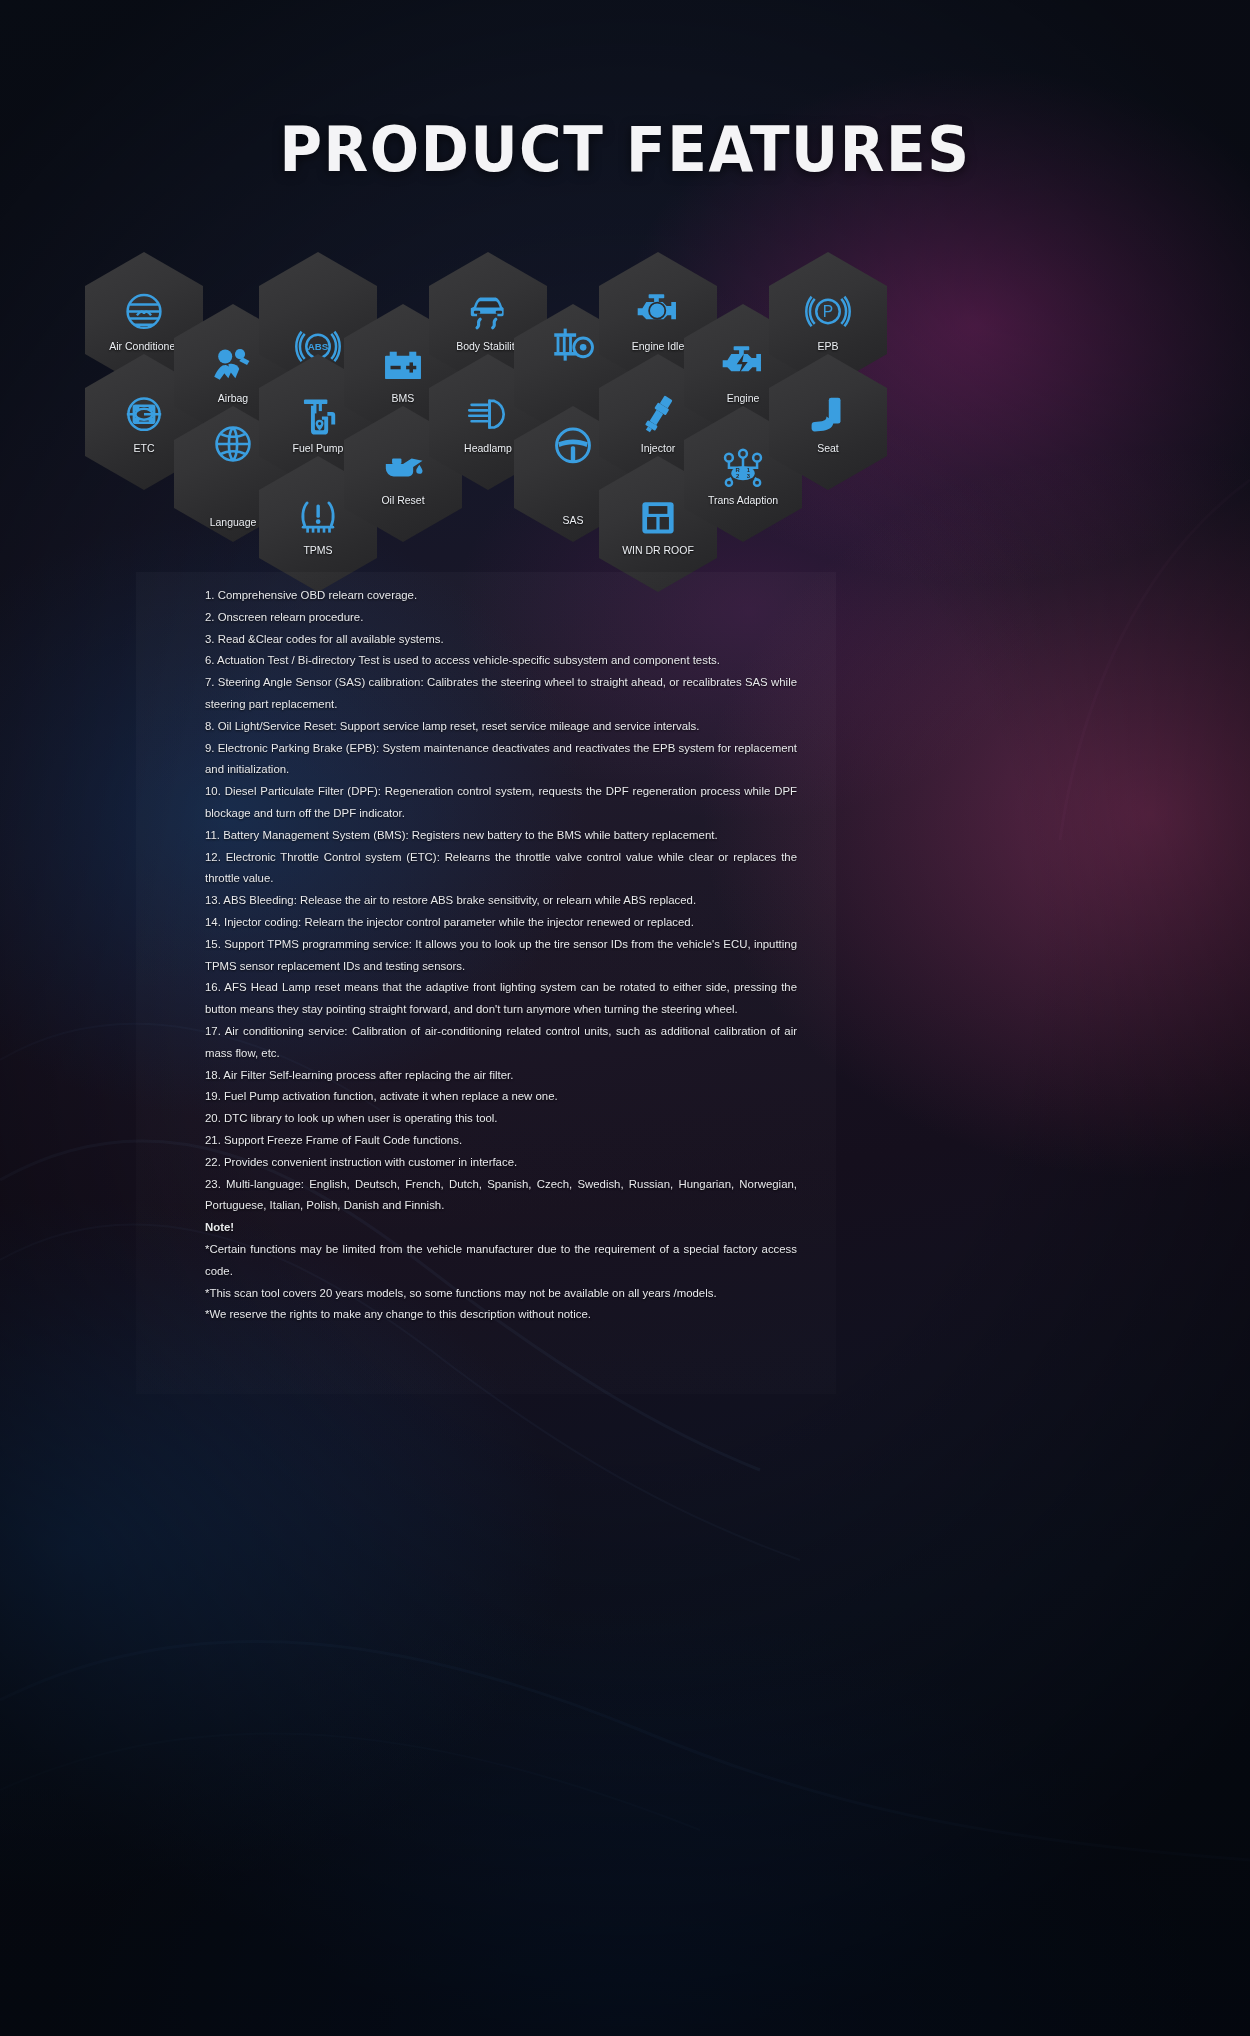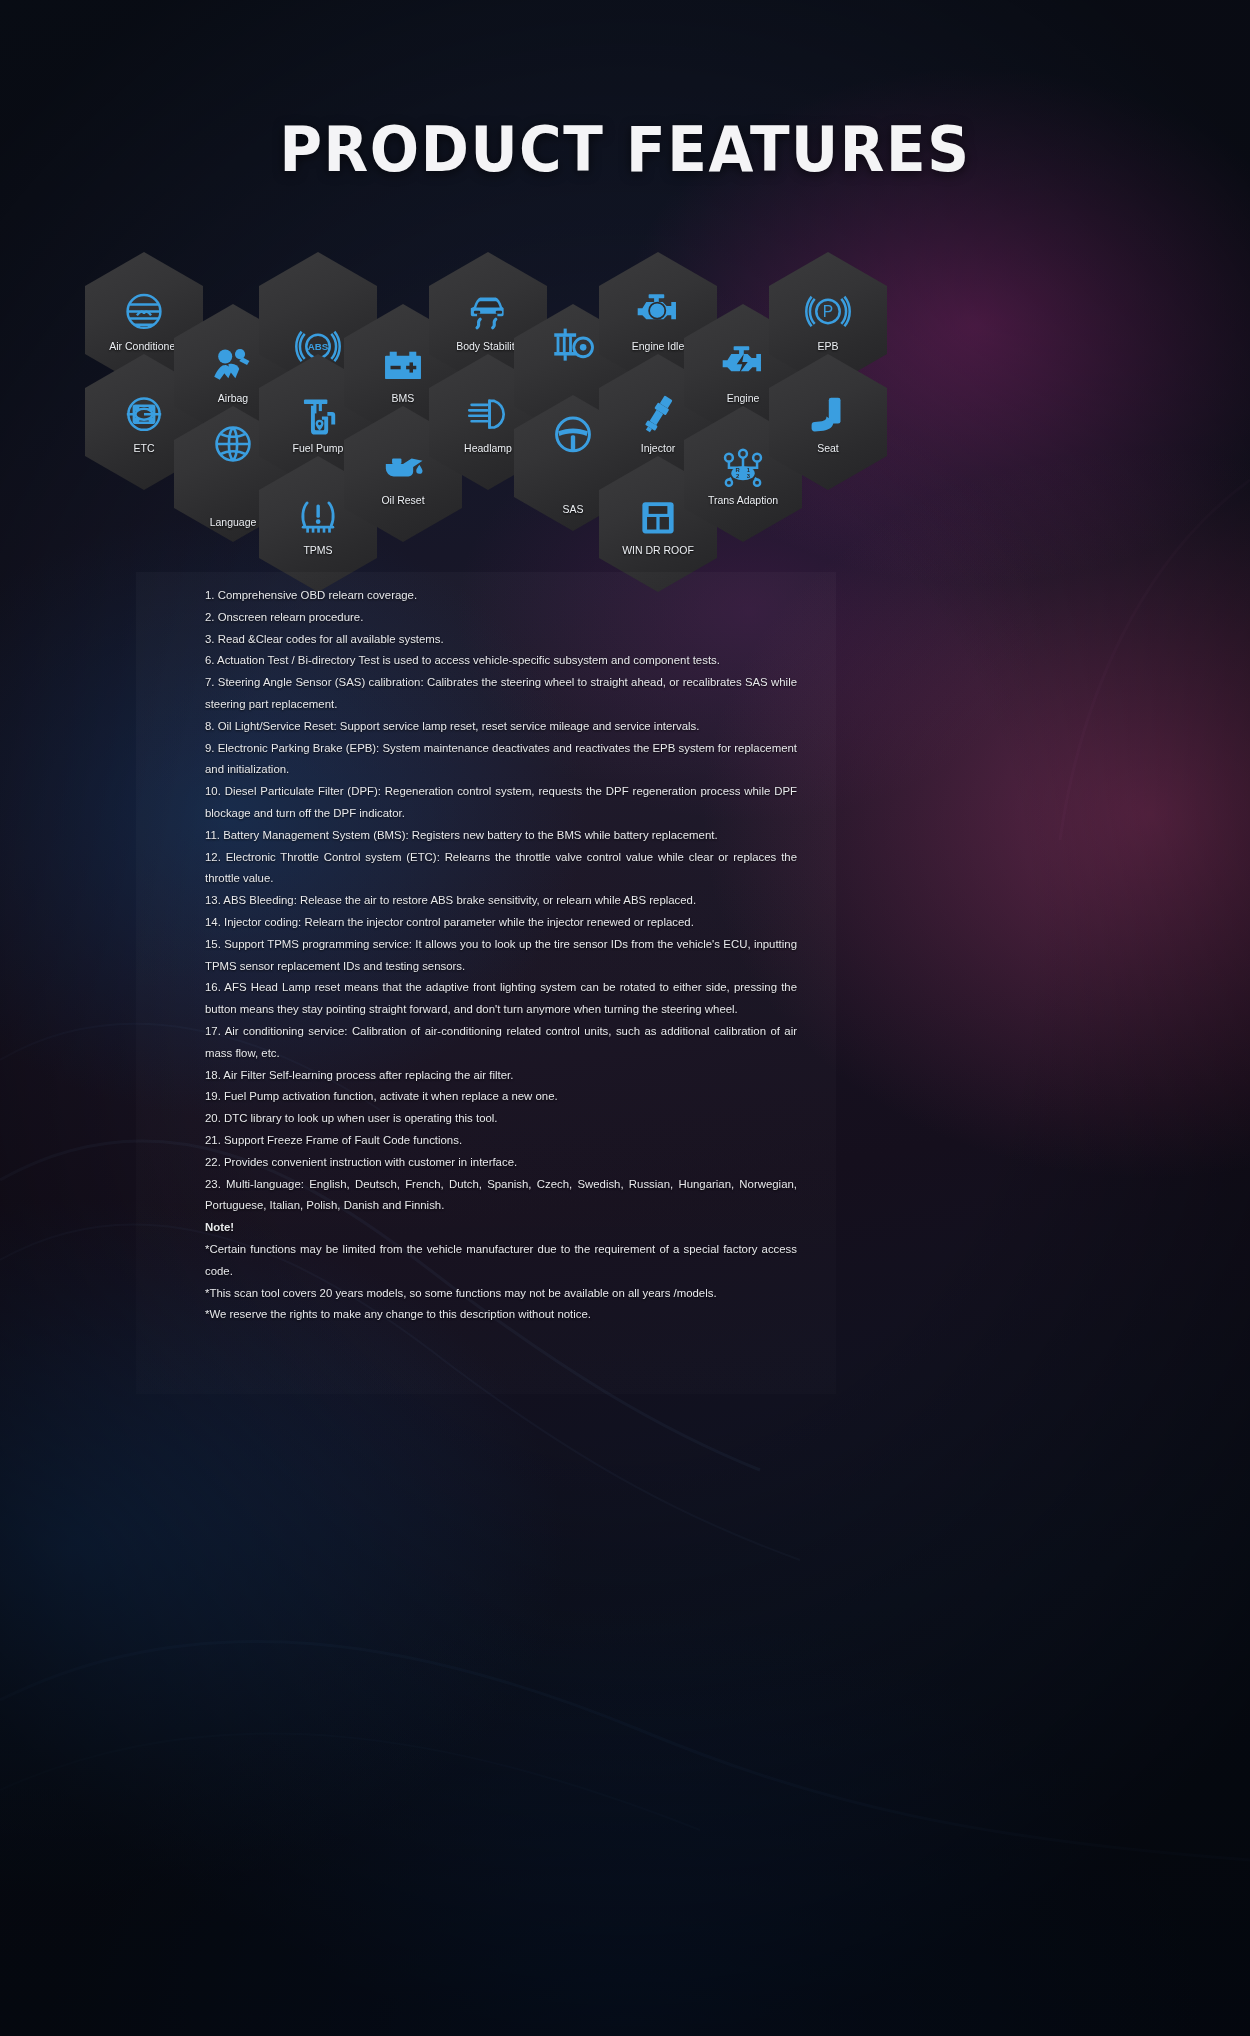--- a/index.html
+++ b/index.html
@@ -300,21 +300,21 @@
       </g>
       <g fill="none" stroke="#3a9ee0" stroke-width="3.6">
             <circle cx="45" cy="35" r="12"></circle>
           </g>
       <circle cx="45" cy="35" r="4.2" fill="#3a9ee0"></circle>
         </svg>
     </span>
     <span class="lbl">DPF</span>
   </div>
 
-  <div class="hex" style="left:514px; top:395px;gap:40px;">
+  <div class="hex" style="left:514px; top:406px;gap:40px;">
     <span class="ico">
       <svg viewBox="0 0 64 64">
           <g fill="none" stroke="#3a9ee0" stroke-width="3.8">
         <circle cx="32" cy="30" r="21"></circle>
       </g>
       <g fill="#3a9ee0">
         <path d="M13 26c12-5 26-5 38 0l-1.5 6c-11-4.5-24-4.5-35 0z"></path>
         <rect x="29.2" y="31" width="5.6" height="20" rx="2"></rect>
       </g>
         </svg>

